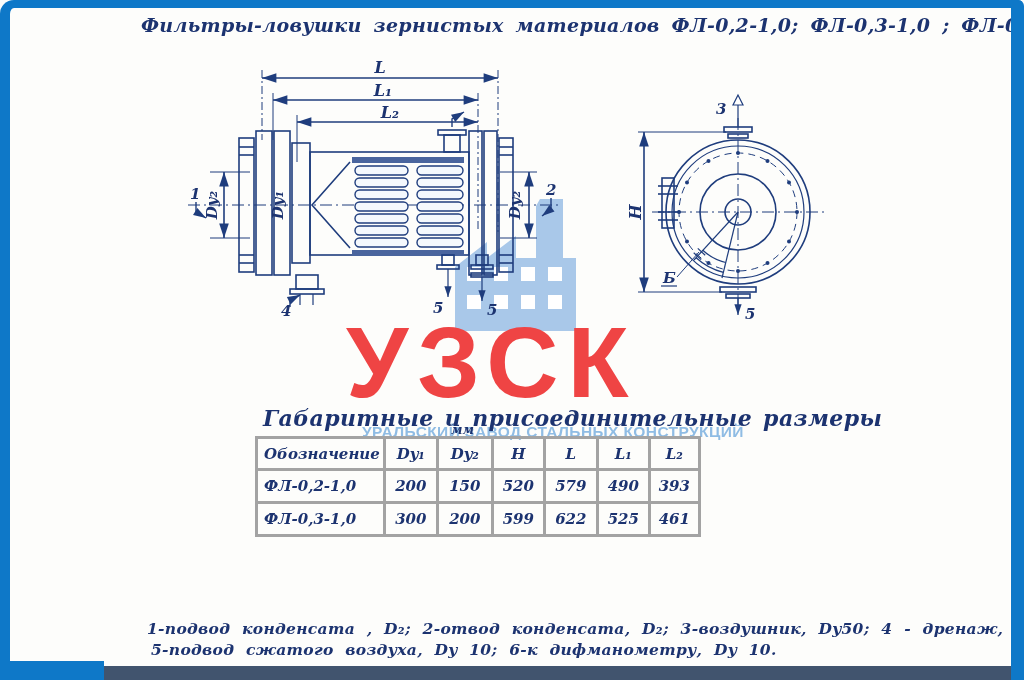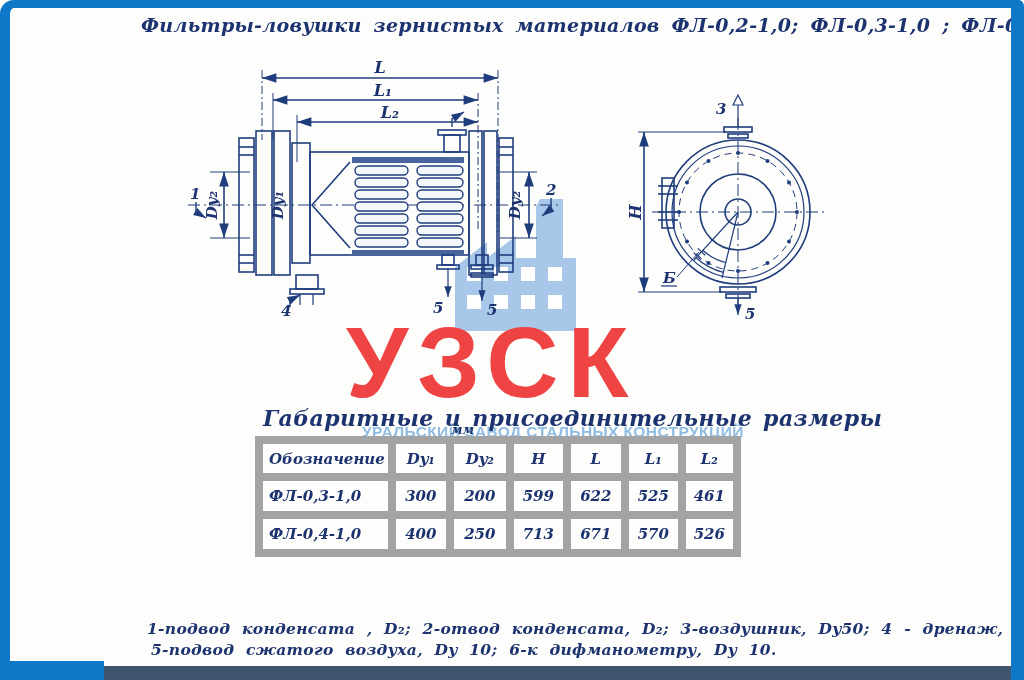--- a/index.html
+++ b/index.html
@@ -38,21 +38,21 @@
   .notes{position:absolute;z-index:3;font-style:italic;font-weight:700;font-size:15.5px;letter-spacing:.3px;word-spacing:6px;white-space:nowrap;}
   .notes.l1{left:147px;top:619px;}
   .notes.l2{left:151px;top:640px;text-align:right;}
 
   
   table.dims{
     position:absolute;left:255px;top:436px;z-index:3;border-collapse:collapse;
     font-style:italic;color:#1c3370;
   }
   table.dims th,table.dims td{
-    border:8px solid #a3a3a3;text-align:center;padding:0 3px;
+    border:3px solid #a3a3a3;text-align:center;padding:0 3px;
     font-weight:700;font-size:15px;height:29px;
   }
   table.dims td.desig,table.dims th.desig{width:96px;text-align:left;padding-left:6px;}
   table.dims .c1{width:44px}.dims .c2{width:46px}.dims .c3{width:43px}
   table.dims .c4{width:44px}.dims .c5{width:43px}.dims .c6{width:41px}
   table.dims tbody td{height:30px;}
 
   
   .wm-abbr{
     position:absolute;left:346px;top:312px;z-index:1;
@@ -265,37 +265,37 @@
       <th class="c1">Dy₁</th>
       <th class="c2">Dy₂</th>
       <th class="c3">H</th>
       <th class="c4">L</th>
       <th class="c5">L₁</th>
       <th class="c6">L₂</th>
     </tr>
   </thead>
   <tbody>
     <tr>
+      <td class="desig">ФЛ-0,2-1,0</td>
+      <td>200</td>
+      <td>150</td>
+      <td>520</td>
+      <td>579</td>
+      <td>490</td>
+      <td>393</td>
+    </tr>
+    <tr>
       <td class="desig">ФЛ-0,3-1,0</td>
       <td>300</td>
       <td>200</td>
       <td>599</td>
       <td>622</td>
       <td>525</td>
       <td>461</td>
     </tr>
-    <tr>
-      <td class="desig">ФЛ-0,4-1,0</td>
-      <td>400</td>
-      <td>250</td>
-      <td>713</td>
-      <td>671</td>
-      <td>570</td>
-      <td>526</td>
-    </tr>
   </tbody>
 </table>
 
 <div class="notes l1 ink">1-подвод конденсата , D₂;   2-отвод конденсата, D₂;  3-воздушник, Dy50;    4 - дренаж, Dy 50;</div>
 <div class="notes l2 ink">5-подвод сжатого воздуха, Dy 10;     6-к дифманометру, Dy 10.</div>
 
 <div class="frame"></div>
 <div class="footer-blue"></div>
 <div class="footer-navy"></div>
 

